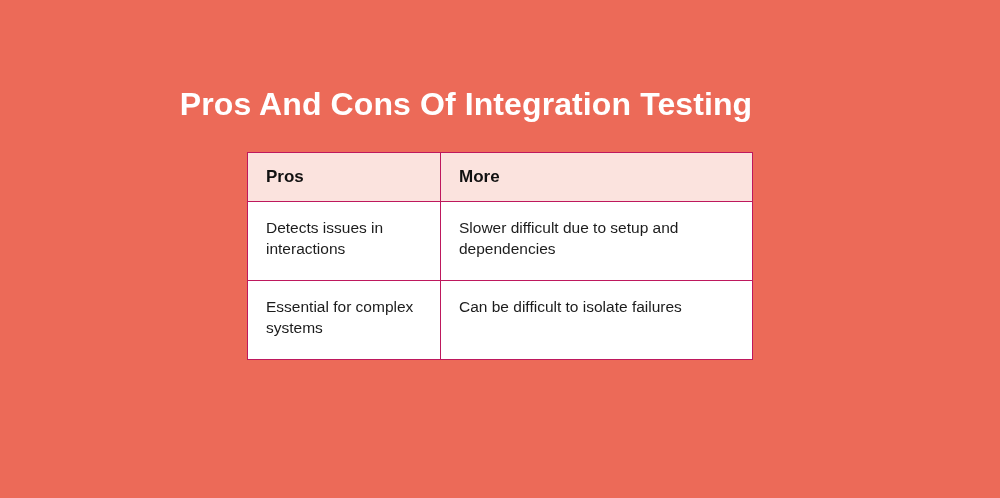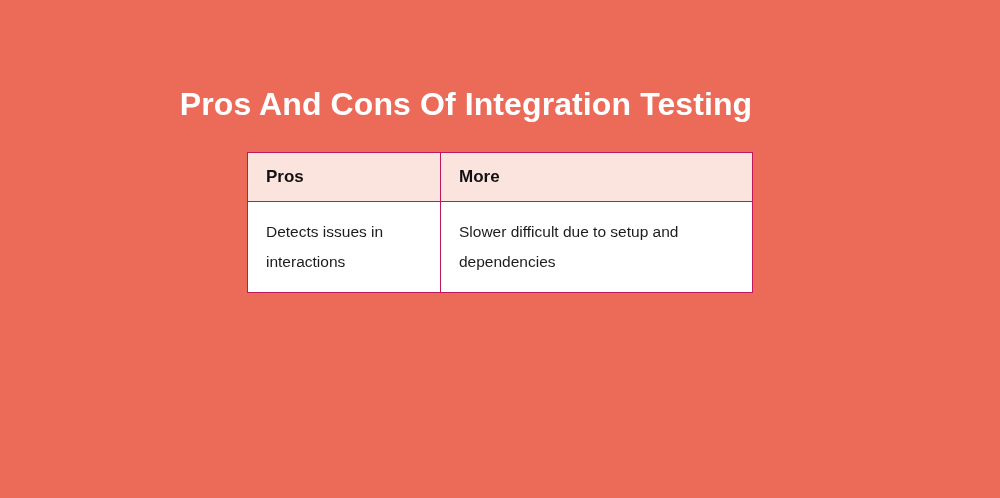--- a/index.html
+++ b/index.html
@@ -71,21 +71,21 @@
     line-height: 20px;
   }
 
   table.pc-table tbody td {
     background: #ffffff;
     color: #1c1c1c;
     font-size: 15.5px;
     font-weight: normal;
     padding: 15px 16px 15px 18px;
     height: 79px;
-    line-height: 30px;
+    line-height: 21px;
   }
 </style>
 </head>
 <body>
 
 <div class="page">
 
   <h1 class="page-title">Pros And Cons Of Integration Testing</h1>
 
   <div class="table-wrap">
@@ -98,17 +98,21 @@
         <tr>
           <th>Pros</th>
           <th>More</th>
         </tr>
       </thead>
       <tbody>
         <tr>
           <td>Detects issues in interactions</td>
           <td>Slower difficult due to setup and dependencies</td>
         </tr>
+        <tr>
+          <td>Essential for complex systems</td>
+          <td>Can be difficult to isolate failures</td>
+        </tr>
       </tbody>
     </table>
   </div>
 
 </div>
 
 </body></html>

